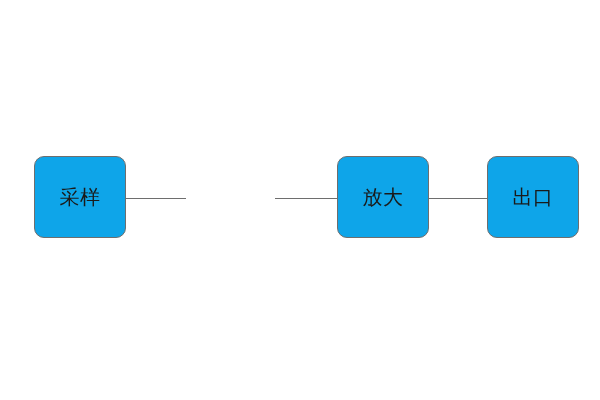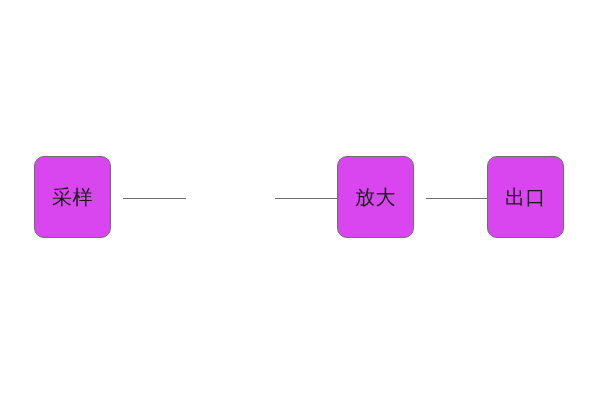--- a/index.html
+++ b/index.html
@@ -26,23 +26,23 @@
     position: absolute;
     left: 0;
     top: 0;
     width: 600px;
     height: 400px;
   }
 
   .node {
     position: absolute;
     box-sizing: border-box;
-    width: 77px;
+    width: 92px;
     height: 82px;
-    background: #d946ef;
+    background: #0ea5e9;
     border: 1.5px solid #6e6e6e;
     border-radius: 10px;
     display: flex;
     align-items: center;
     justify-content: center;
   }
 
   .node-label {
     font-size: 20px;
     line-height: 1;

